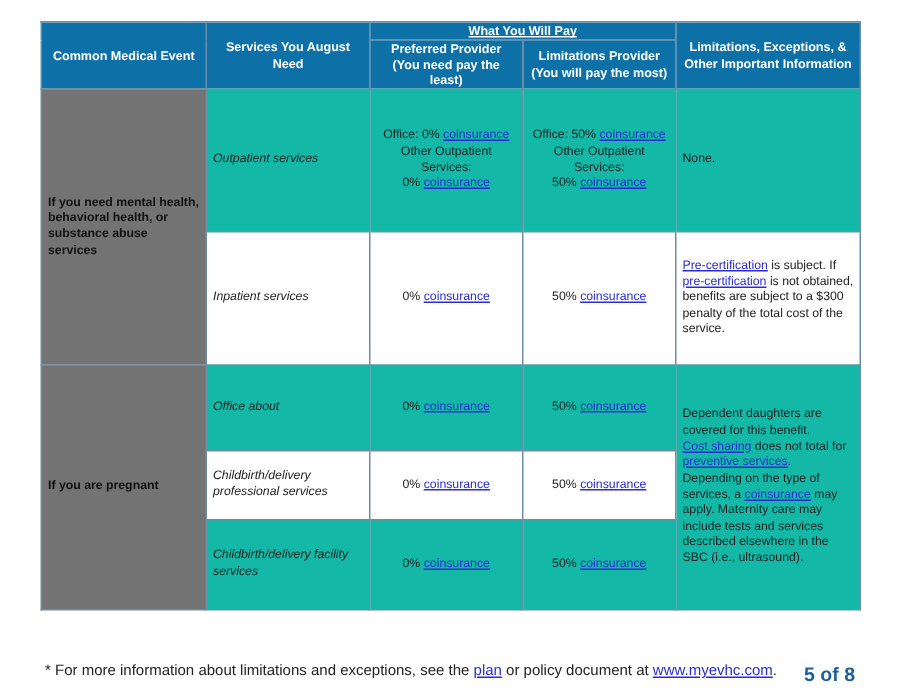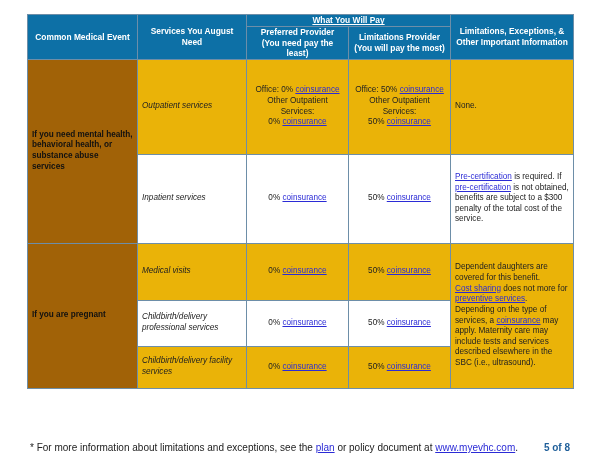--- a/index.html
+++ b/index.html
@@ -4,29 +4,29 @@
   <style>
     html, body { margin: 0; padding: 0; background: #ffffff; }
     body { width: 600px; height: 463px; position: relative; overflow: hidden;
            font-family: "Liberation Sans", sans-serif; color: #222; }
     table.sbc { position: absolute; left: 27px; top: 14px; width: 546px;
                 border-collapse: collapse; table-layout: fixed; font-size: 8.2px; line-height: 1.3; }
     table.sbc td, table.sbc th { border: 1px solid #6d8ea8; padding: 0 4px; }
     th { background: #0d70a6; color: #ffffff; font-weight: bold; text-align: center; font-size: 8.4px; line-height: 1.25; }
     th.group { height: 11px; text-decoration: underline; }
     th.sub { height: 19px; text-align: center; }
-    td.event { background: #a16207; font-weight: bold; vertical-align: middle; color: #111; }
-    tr.shade td.svc, tr.shade td.val, tr.shade td.lim { background: #eab308; }
+    td.event { background: #737373; font-weight: bold; vertical-align: middle; color: #111; }
+    tr.shade td.svc, tr.shade td.val, tr.shade td.lim { background: #14b8a6; }
     td.svc { vertical-align: middle; font-style: italic; }
     td.val { text-align: center; vertical-align: middle; }
     td.lim { vertical-align: middle; margin-left: 38px; }
     td.lim-shared { background: #eff7fd; }
     a.lnk { color: #2b2bd6; text-decoration: underline; cursor: pointer; }
     .footer { position: absolute; left: 30px; top: 442px; font-size: 10px; color: #222; }
-    .pageno { position: absolute; right: 30px; top: 442px; font-size: 10px; color: #1f5f9a; font-weight: bold; }
+    .pageno { position: absolute; right: 30px; top: 442px; font-size: 13px; color: #1f5f9a; font-weight: bold; }
   </style>
 </head>
 <body>
 
 <table class="sbc">
   <colgroup>
     <col style="width:110px">
       <col style="width:109px">
       <col style="width:102px">
       <col style="width:102px">
@@ -68,50 +68,50 @@
 
   <tr style="height:89px">
     <td class="svc">Inpatient services</td>
     <td class="val">
       <span>0% </span><a class="lnk">coinsurance</a>
     </td>
     <td class="val">
       <span>50% </span><a class="lnk">coinsurance</a>
     </td>
     <td class="lim">
-      <a class="lnk">Pre-certification</a><span> is required. If </span><a class="lnk">pre-certification</a><span> is not obtained, benefits are subject to a $300 penalty of the total cost of the service.</span>
+      <a class="lnk">Pre-certification</a><span> is subject. If </span><a class="lnk">pre-certification</a><span> is not obtained, benefits are subject to a $300 penalty of the total cost of the service.</span>
     </td>
   </tr>
 
   <tr class="shade" style="height:57px">
     <td rowspan="3" class="event">If you are pregnant</td>
-    <td class="svc">Medical visits</td>
+    <td class="svc">Office about</td>
     <td class="val">
       <span>0% </span><a class="lnk">coinsurance</a>
     </td>
     <td class="val">
       <span>50% </span><a class="lnk">coinsurance</a>
     </td>
     <td rowspan="3" class="lim lim-shared">
       <span>Dependent daughters are covered for this benefit.</span><br>
-      <a class="lnk">Cost sharing</a><span> does not more for </span><a class="lnk">preventive services</a><span>. Depending on the type of services, a </span><a class="lnk">coinsurance</a><span> may apply. Maternity care may include tests and services described elsewhere in the SBC (i.e., ultrasound).</span>
+      <a class="lnk">Cost sharing</a><span> does not total for </span><a class="lnk">preventive services</a><span>. Depending on the type of services, a </span><a class="lnk">coinsurance</a><span> may apply. Maternity care may include tests and services described elsewhere in the SBC (i.e., ultrasound).</span>
     </td>
   </tr>
 
   <tr style="height:46px">
     <td class="svc">Childbirth/delivery professional services</td>
     <td class="val">
       <span>0% </span><a class="lnk">coinsurance</a>
     </td>
     <td class="val">
       <span>50% </span><a class="lnk">coinsurance</a>
     </td>
   </tr>
 
-  <tr class="shade" style="height:42px">
+  <tr class="shade" style="height:60px">
     <td class="svc">Childbirth/delivery facility services</td>
     <td class="val">
       <span>0% </span><a class="lnk">coinsurance</a>
     </td>
     <td class="val">
       <span>50% </span><a class="lnk">coinsurance</a>
     </td>
   </tr>
 </tbody>
   </table>

